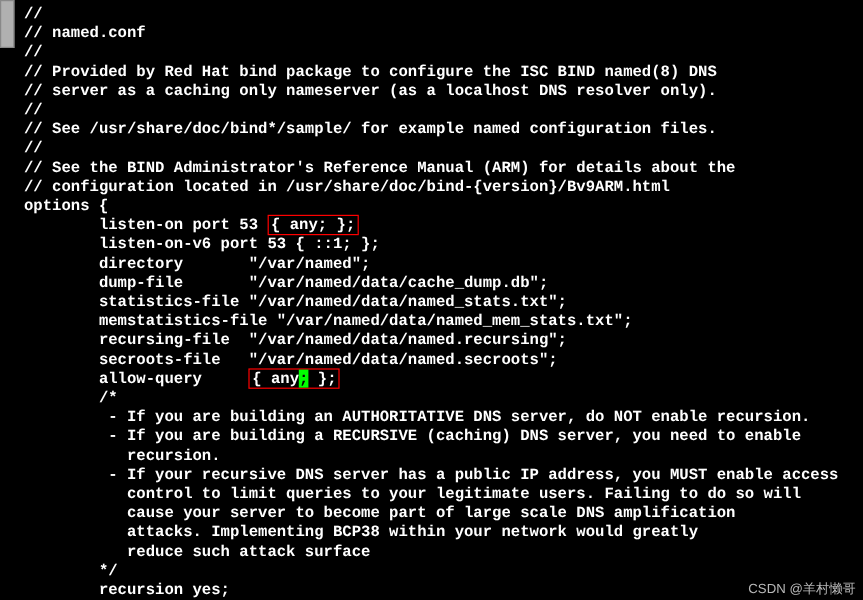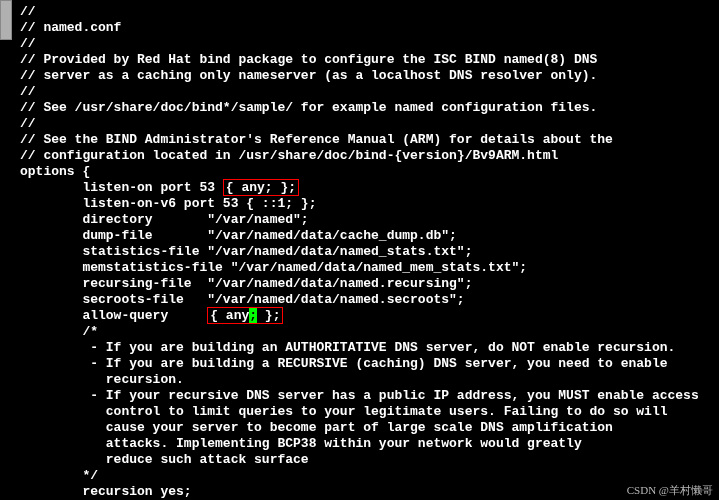--- a/index.html
+++ b/index.html
@@ -26,21 +26,21 @@
   }
   .cursor-block {
     background: #00ff00;
     color: #000;
   }
   .watermark {
     position: absolute;
     bottom: 2px;
     right: 6px;
     color: #b8b8b8;
-    font-family: Liberation Serif, serif;
+    font-family: Liberation Sans, sans-serif;
     font-size: 11px;
   }
   .gutter {
     position: absolute;
     left: 0;
     top: 0;
     width: 10px;
     height: 38px;
     background: #b0b0b0;
     border: 1px solid #888;

